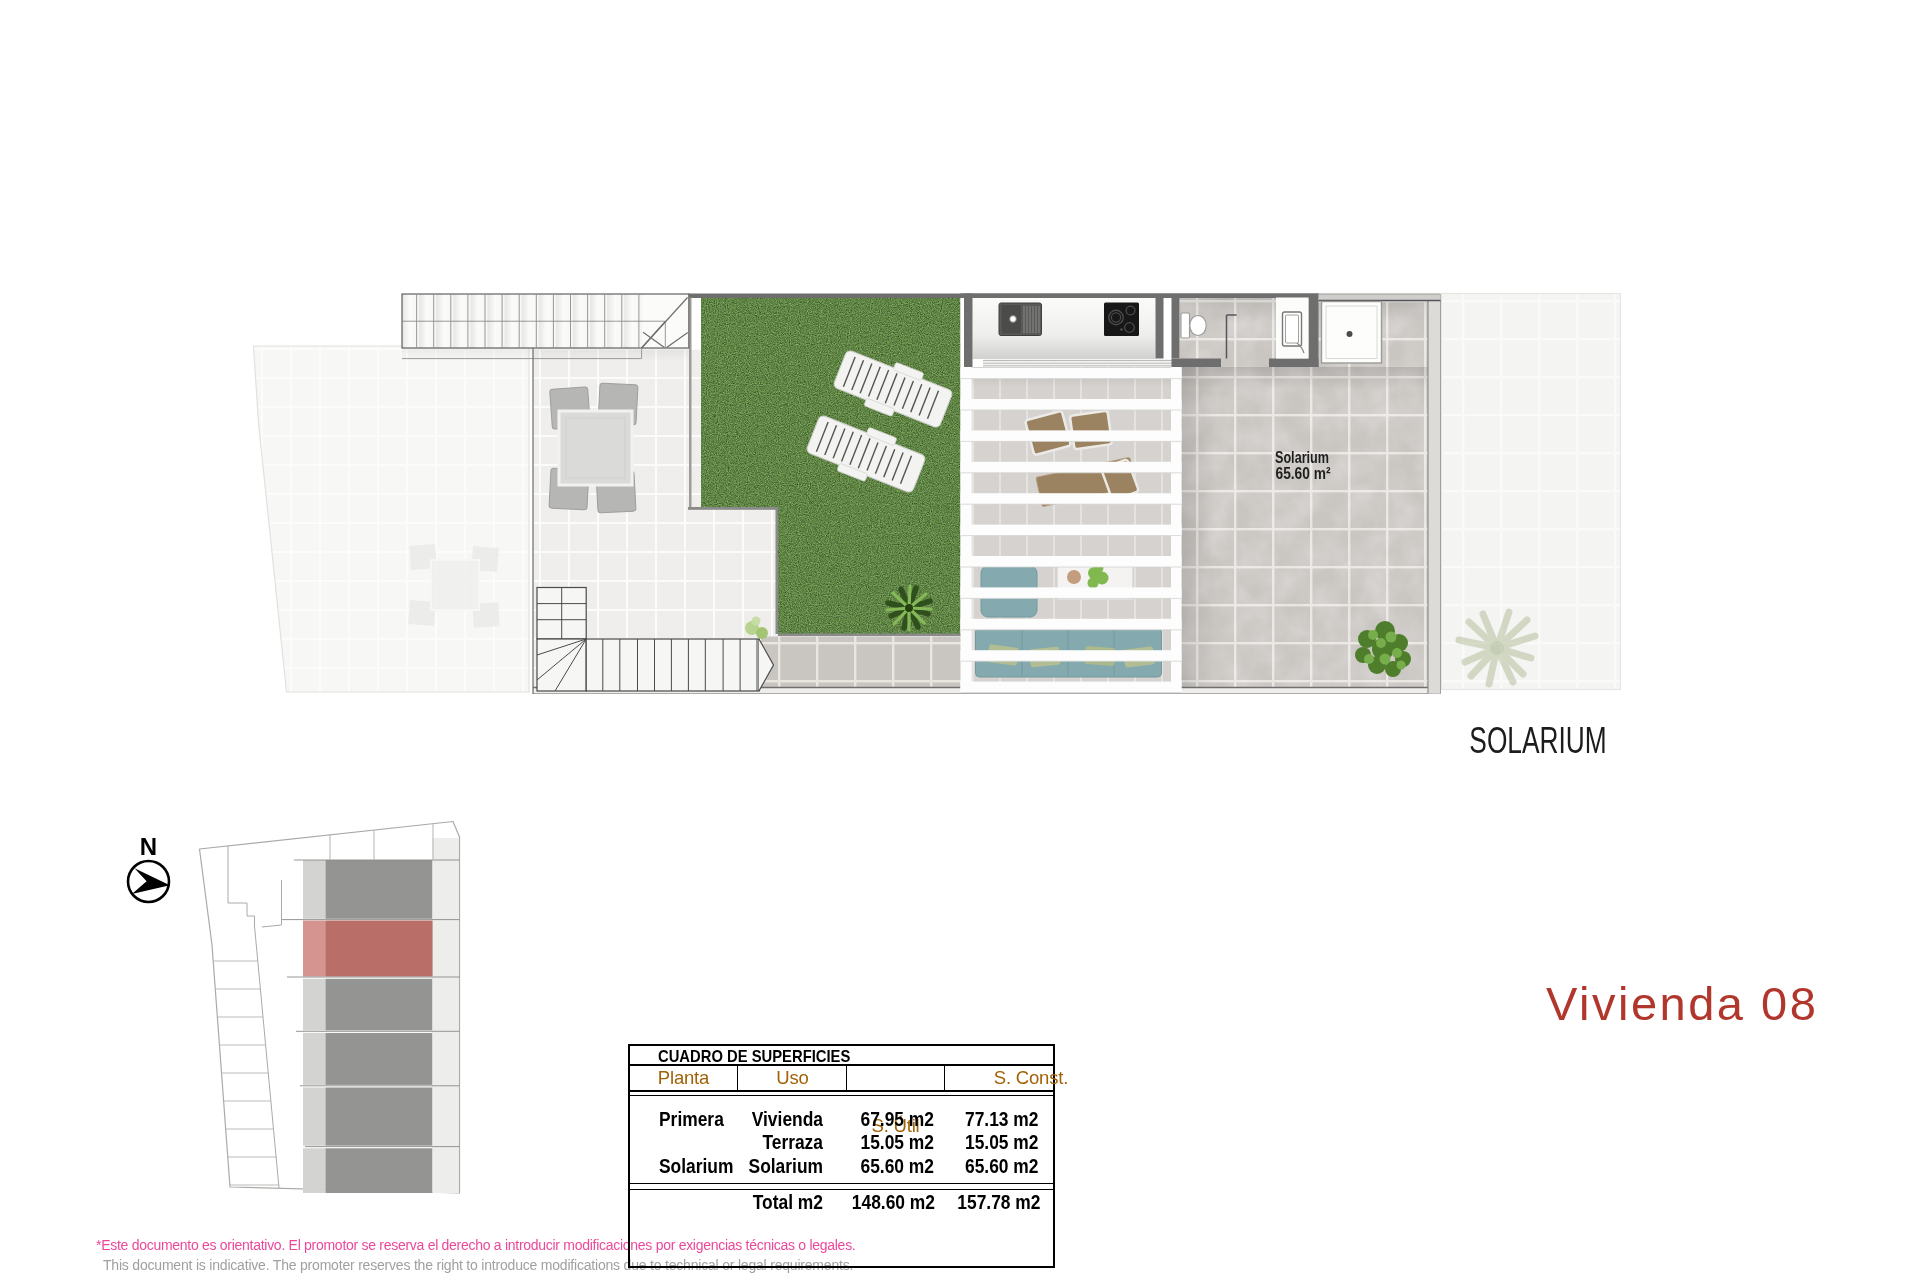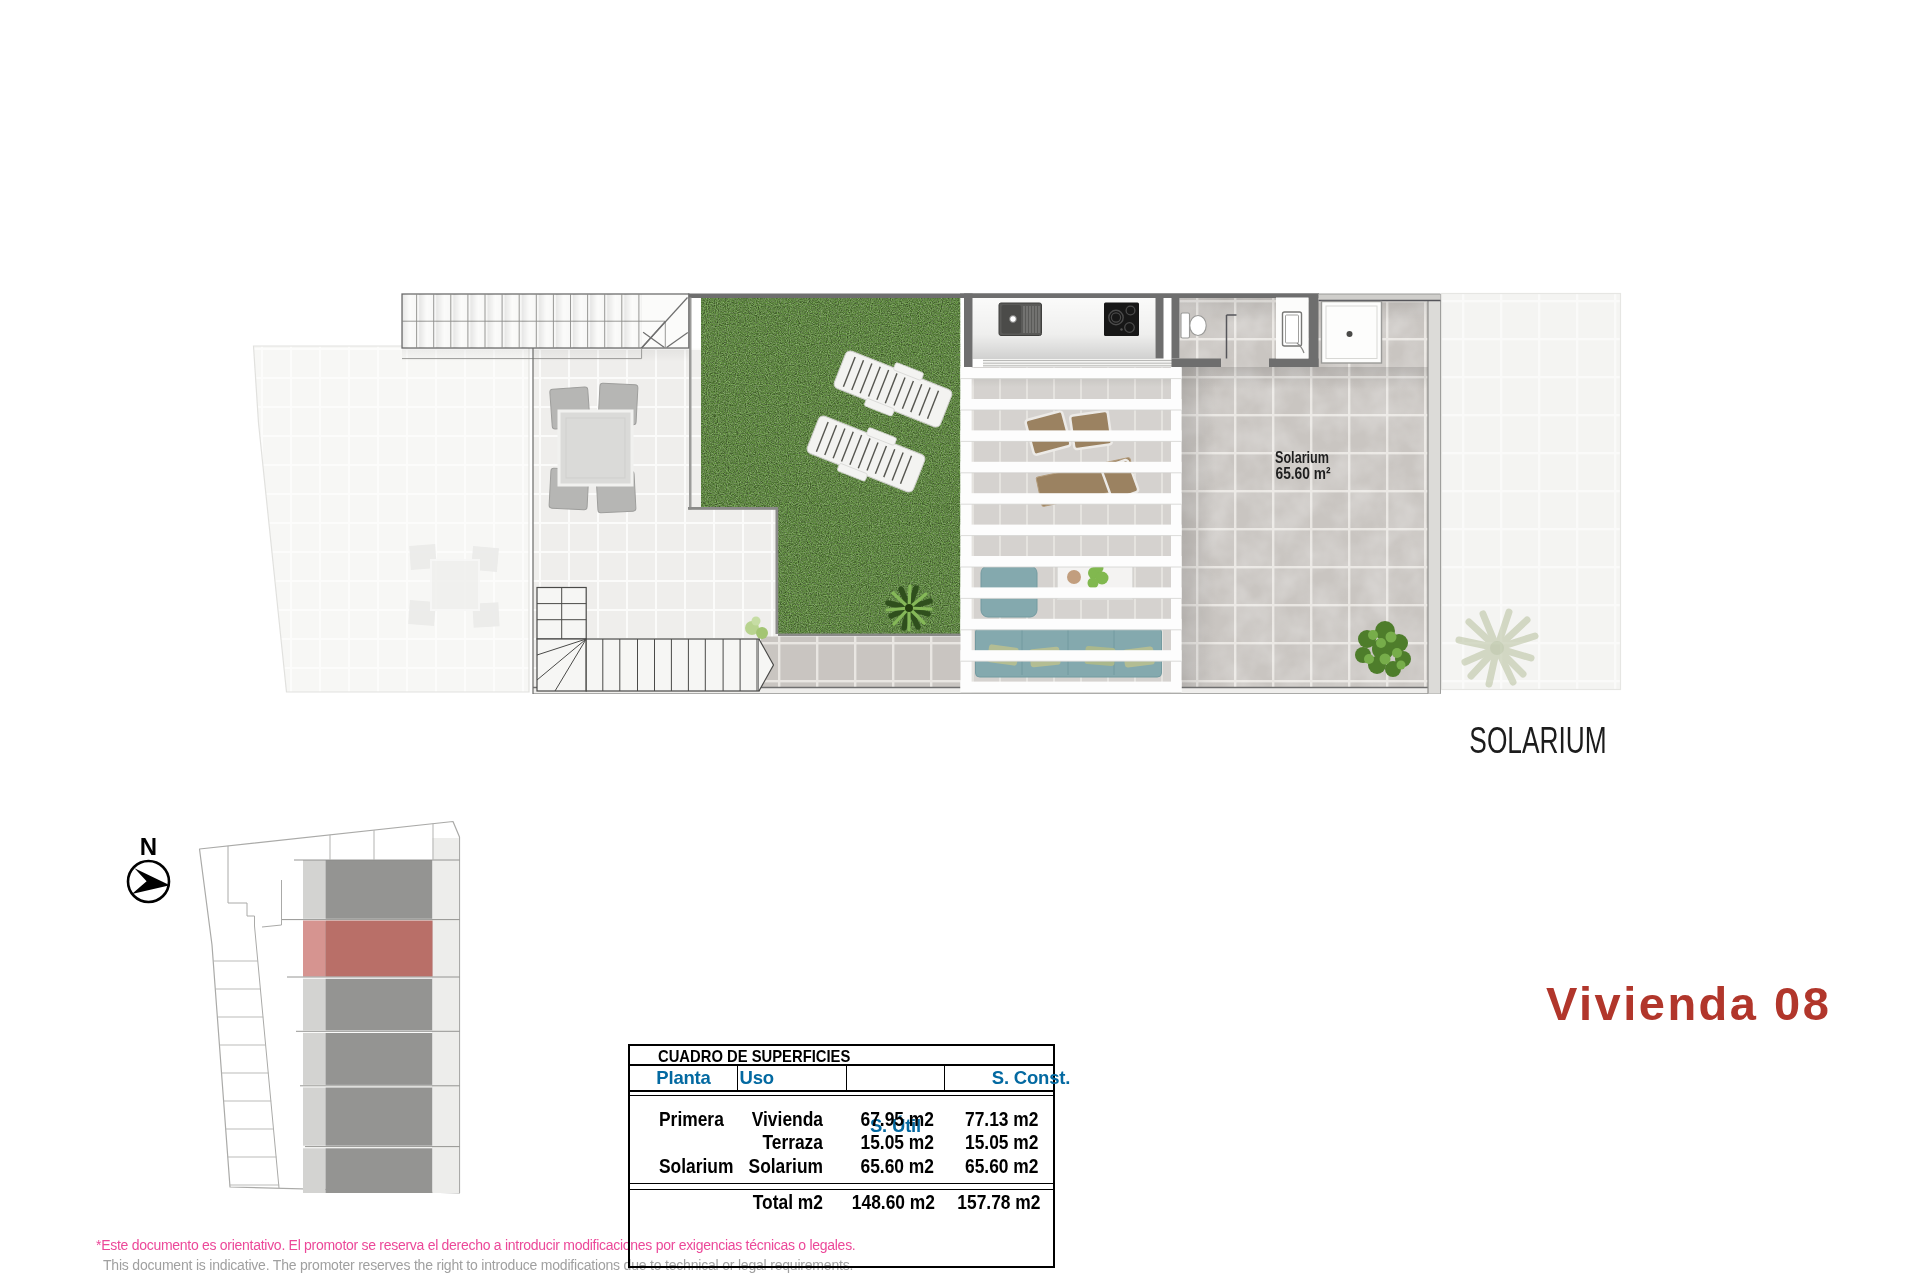--- a/index.html
+++ b/index.html
@@ -1,19 +1,19 @@
 <!DOCTYPE html>
 <html><head>
 <meta charset="utf-8">
 <style>
   html,body{margin:0;padding:0;background:#ffffff;}
   #page{position:relative;width:1920px;height:1280px;background:#ffffff;overflow:hidden;
         font-family:"Liberation Sans", sans-serif;}
   .abs{position:absolute;}
-  .tcell{position:absolute;font-weight:bold;color:#0369a1;white-space:nowrap;}
+  .tcell{position:absolute;font-weight:normal;color:#a16207;white-space:nowrap;}
   .tb{position:absolute;font-weight:bold;color:#000;white-space:nowrap;font-size:20px;line-height:20px;transform:scaleX(0.87);}
   .tbl{transform-origin:0 50%;}
   .tbr{transform-origin:100% 50%;text-align:right;}
 </style>
 </head>
 <body>
 <div id="page">
 
 <svg class="abs" style="left:0;top:0" width="1920" height="1280" viewBox="0 0 1920 1280">
 <defs>
@@ -479,33 +479,33 @@
 <g>
   <circle cx="148.5" cy="881.5" r="20.5" fill="#ffffff" stroke="#000000" stroke-width="2.6"></circle>
   <path d="M134.5,868.3 L169.8,885.3 L131.9,893.9 L146.6,881.2 Z" fill="#000000"></path>
   <text x="148.5" y="855" font-size="24" font-weight="bold" fill="#000000" text-anchor="middle" font-family="Liberation Sans, sans-serif">N</text>
 </g>
 
 </svg>
 
 <div class="abs" style="left:1388px;top:722.5px;width:300px;text-align:center;font-size:36px;line-height:36px;color:#1c1c1c;transform:scaleX(0.73);">SOLARIUM</div>
 
-<div class="abs" style="left:1546px;top:980px;font-size:47px;line-height:47px;color:#b1362b;letter-spacing:2.5px;font-weight:bold;">Vivienda 08</div>
+<div class="abs" style="left:1546px;top:980px;font-size:47px;line-height:47px;color:#b1362b;letter-spacing:2.5px;">Vivienda 08</div>
 
 <div class="abs" style="left:96px;top:1238px;font-size:14px;line-height:14.5px;letter-spacing:-0.28px;color:#ec4899;">*Este documento es orientativo. El promotor se reserva el derecho a introducir modificaciones por exigencias técnicas o legales.</div>
 <div class="abs" style="left:103px;top:1258.6px;font-size:14px;line-height:13px;letter-spacing:-0.2px;color:#a0a0a0;">This document is indicative. The promoter reserves the right to introduce modifications due to technical or legal requirements.</div>
 
 <div class="abs" style="left:627.5px;top:1043.5px;width:427.5px;height:224px;border:2.5px solid #000;box-sizing:border-box;">
   <div class="tb tbl" style="left:28.5px;top:2.6px;font-size:17px;line-height:17px;">CUADRO DE SUPERFICIES</div>
   <div class="abs" style="left:-1px;top:18.5px;width:424px;height:0;border-top:2px solid #000;"></div>
   <div class="abs" style="left:107.5px;top:20.5px;width:0;height:24px;border-left:1.8px solid #000;"></div>
   <div class="abs" style="left:216px;top:20.5px;width:0;height:24px;border-left:1.8px solid #000;"></div>
   <div class="abs" style="left:314.5px;top:20.5px;width:0;height:24px;border-left:1.8px solid #000;"></div>
   <div class="tcell" style="left:0px;top:23.7px;width:108px;text-align:center;font-size:18.5px;line-height:18.5px;letter-spacing:-0.2px;">Planta</div>
-  <div class="tcell" style="left:110px;top:23.7px;width:106px;font-size:18.5px;line-height:18.5px;letter-spacing:-0.2px;">Uso</div>
+  <div class="tcell" style="left:110px;top:23.7px;width:106px;text-align:center;font-size:18.5px;line-height:18.5px;letter-spacing:-0.2px;">Uso</div>
   <div class="tcell" style="left:218px;top:23.7px;width:96px;text-align:center;font-size:18.5px;line-height:18.5px;letter-spacing:-0.2px;margin-top:48px;">S. Útil</div>
   <div class="tcell" style="left:316px;top:23.7px;width:107px;text-align:center;font-size:18.5px;line-height:18.5px;letter-spacing:-0.2px;padding-left:32px;">S. Const.</div>
   <div class="abs" style="left:-1px;top:44.5px;width:424px;height:0;border-top:2.2px solid #000;"></div>
   <div class="abs" style="left:-1px;top:49.5px;width:424px;height:0;border-top:1.4px solid #000;"></div>
   <div class="tb tbl" style="left:29px;top:63.1px;">Primera</div>
   <div class="tb tbr" style="left:0px;top:63.1px;width:193px;">Vivienda</div>
   <div class="tb tbr" style="left:0px;top:63.1px;width:304px;">67.95 m2</div>
   <div class="tb tbr" style="left:0px;top:63.1px;width:408.5px;">77.13 m2</div>
   <div class="tb tbr" style="left:0px;top:86.7px;width:193px;">Terraza</div>
   <div class="tb tbr" style="left:0px;top:86.7px;width:304px;">15.05 m2</div>

